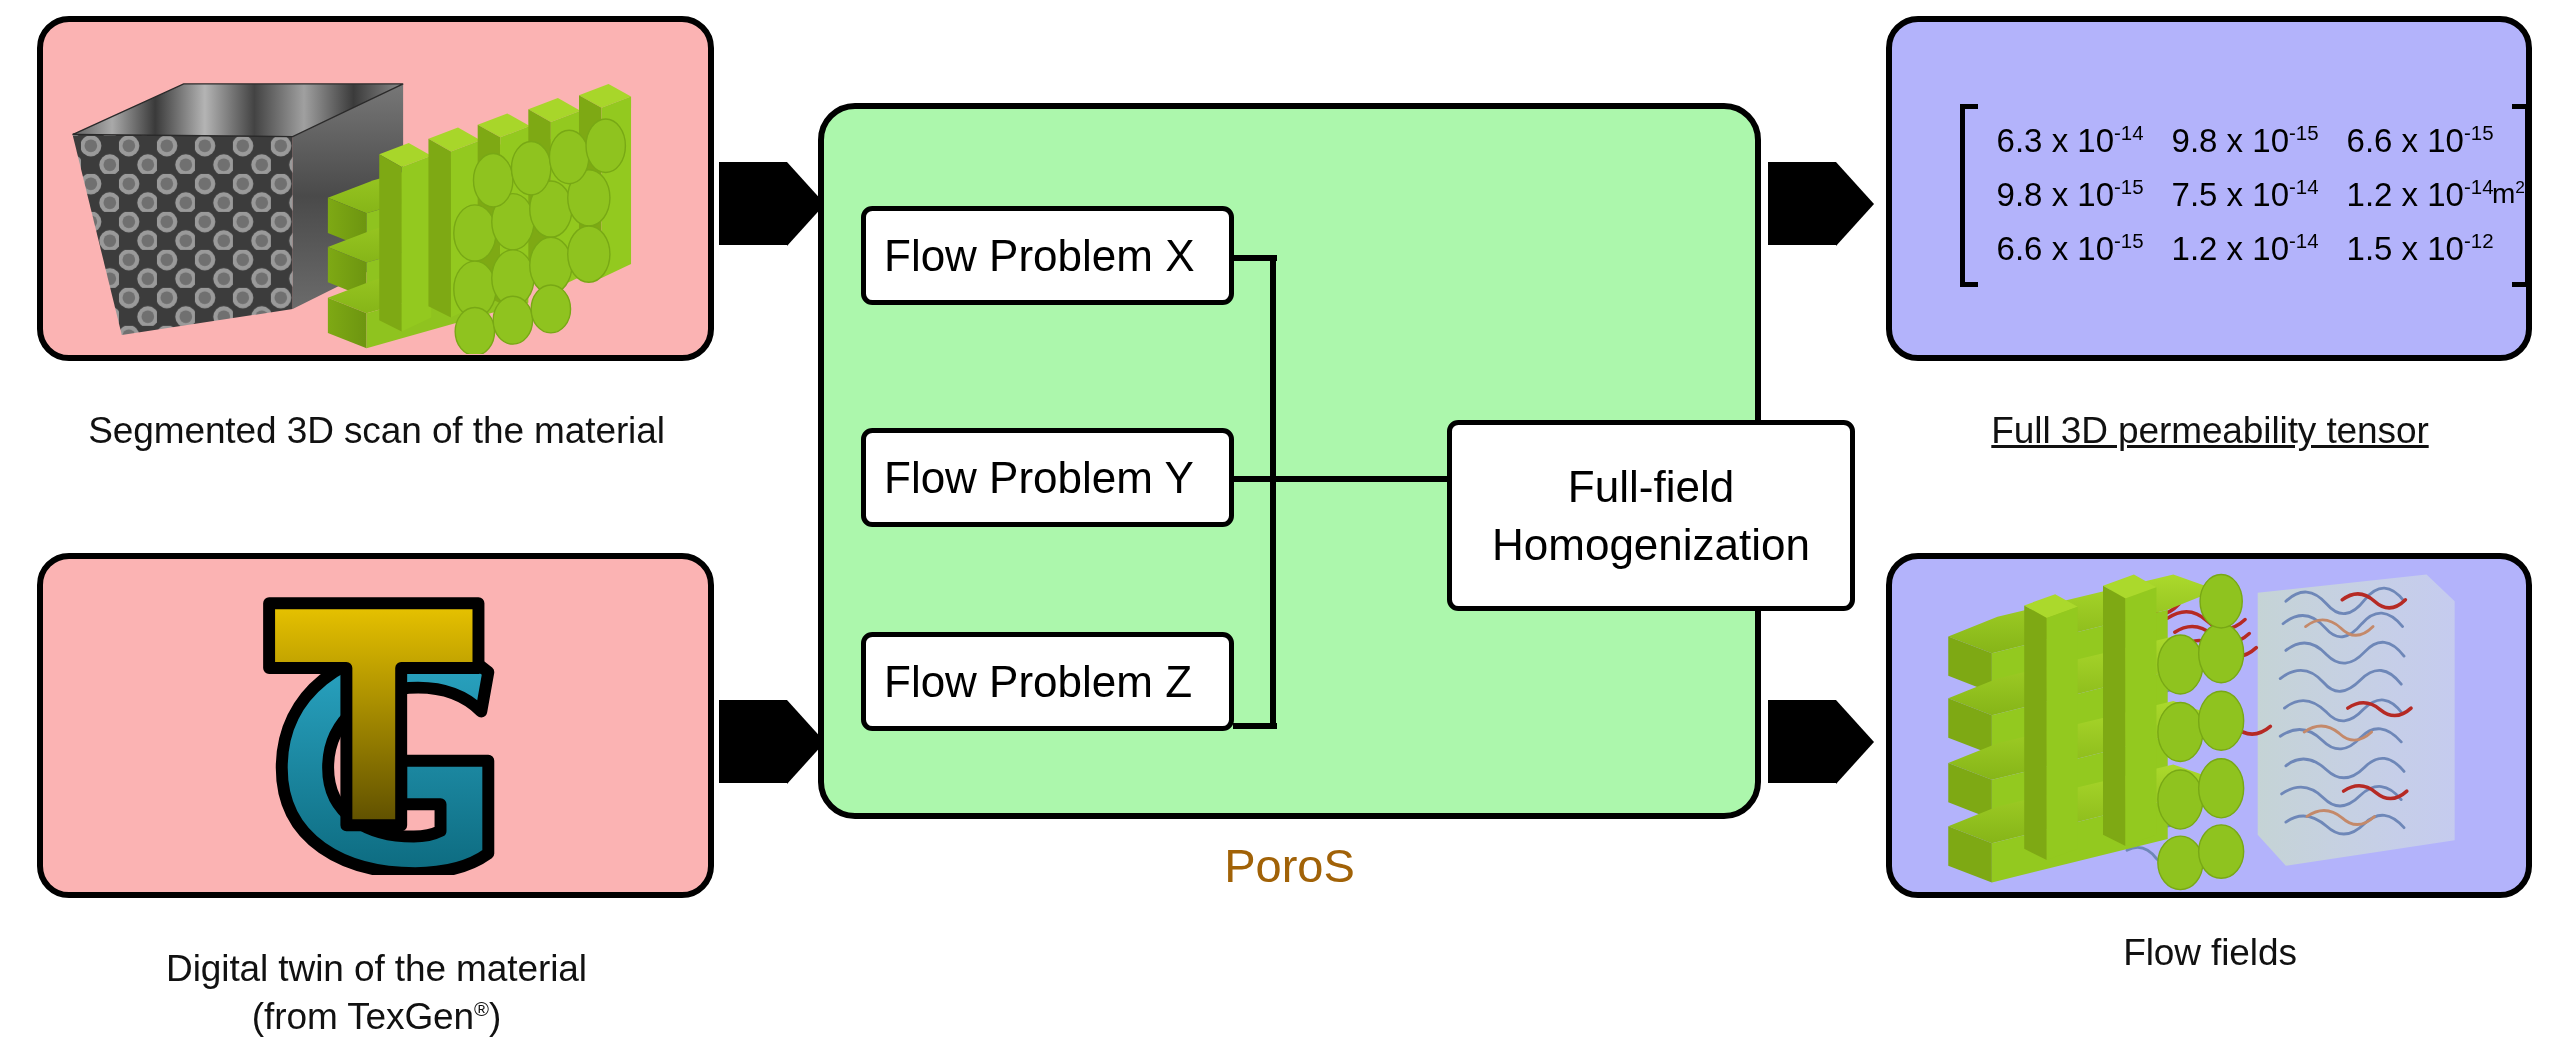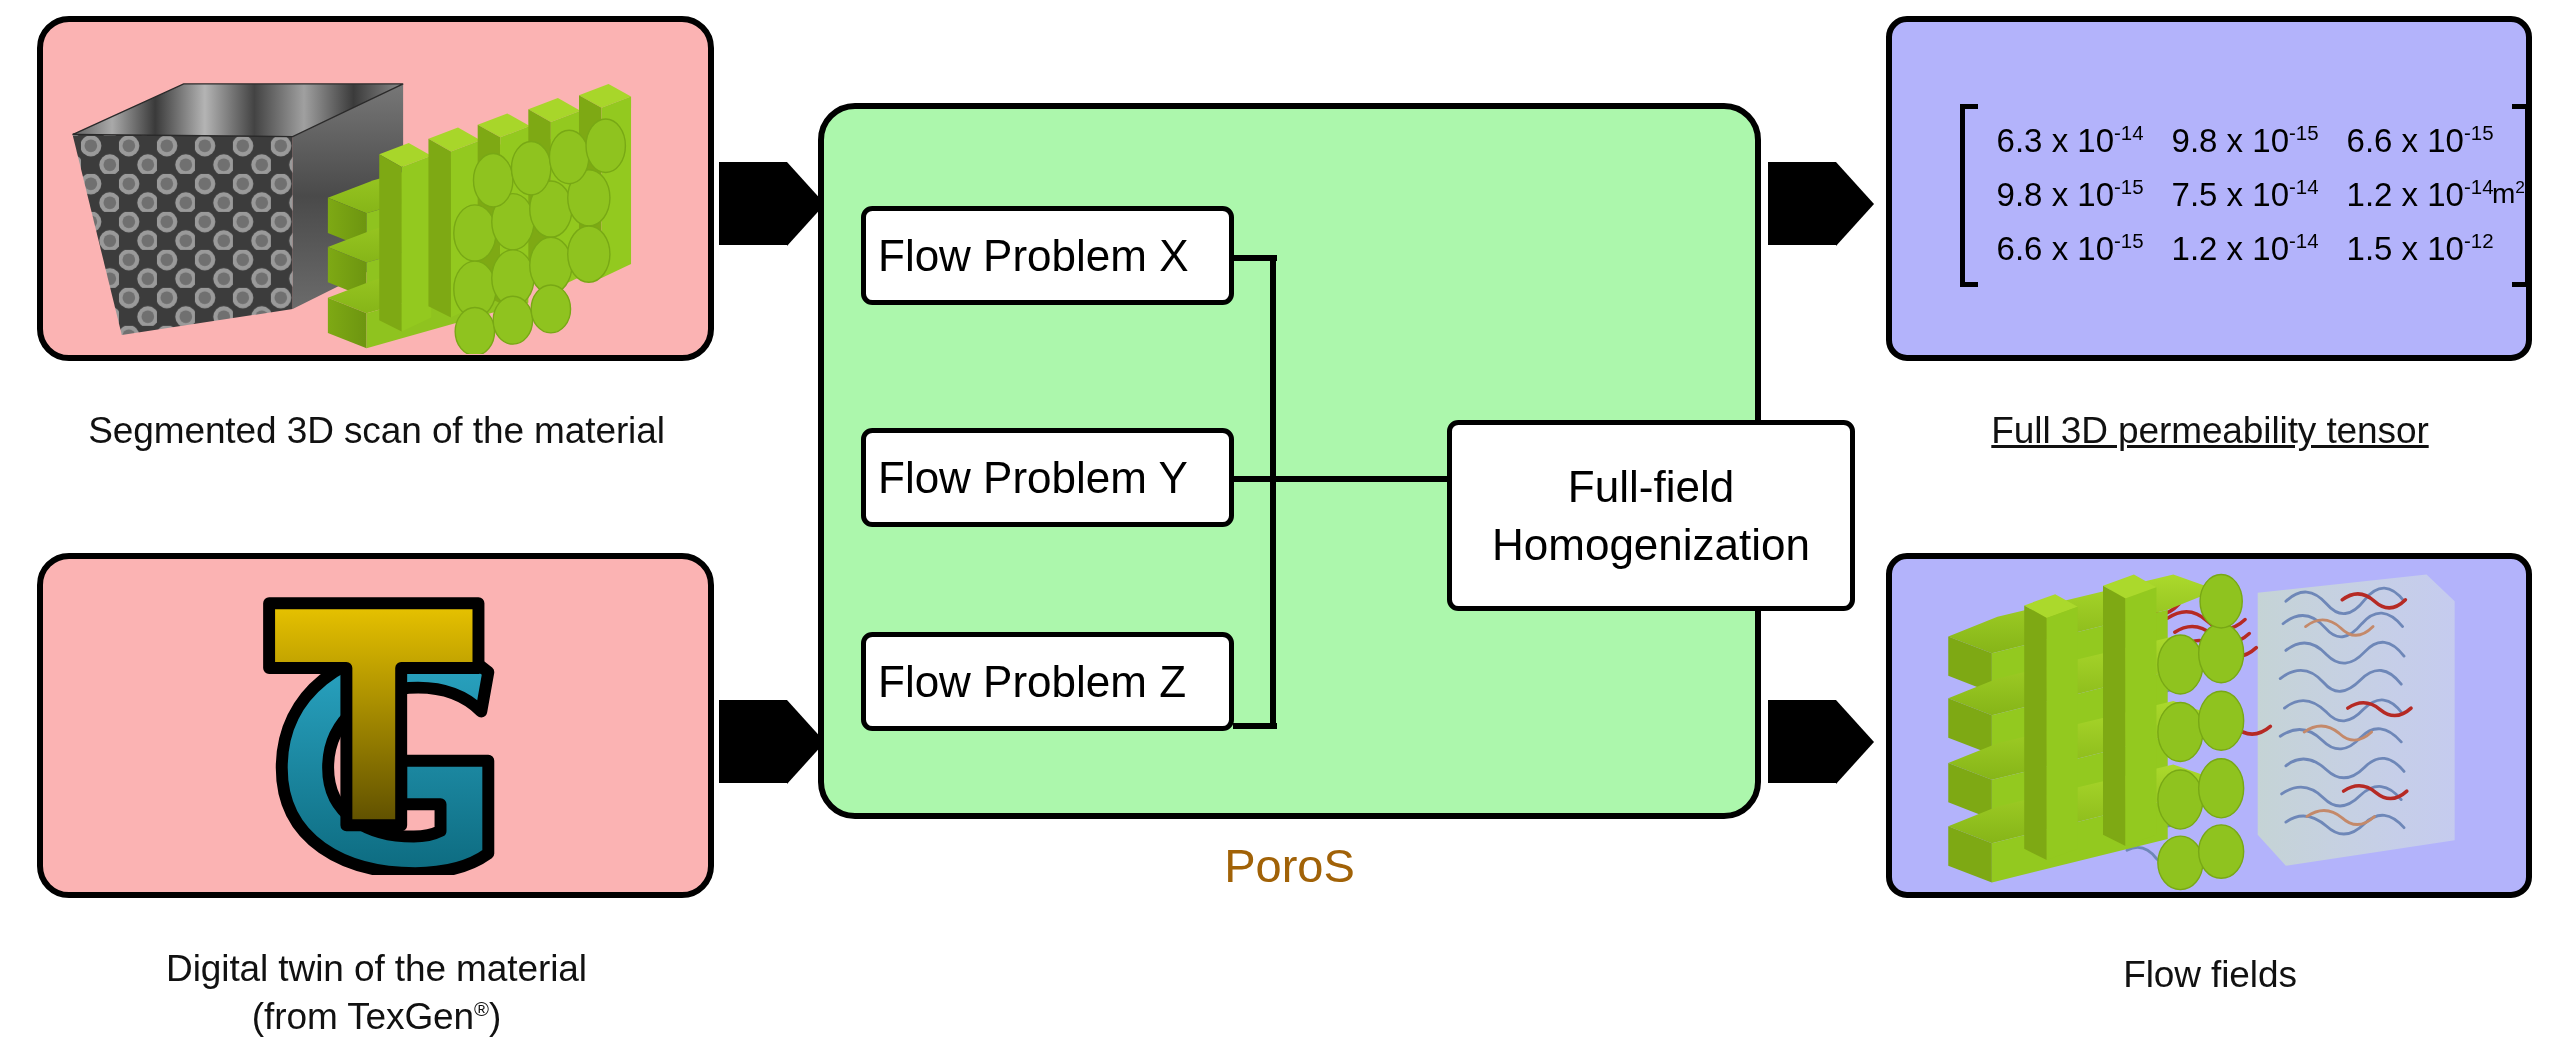--- a/index.html
+++ b/index.html
@@ -12,21 +12,21 @@
 
   
   .panel{
     position:absolute;
     border:6.3px solid #000;
     border-radius:32px;
     box-sizing:border-box;
     overflow:hidden;
   }
   .panel.pink{background:#fbb3b3;}
-  .panel.purple{background:#b3b3fb;border-radius:21px;}
+  .panel.purple{background:#b3b3fb;}
   .panel.green{background:#acf7ac;border-radius:37px;}
 
   
   .caption{
     position:absolute;
     text-align:center;
     font-family:"Liberation Sans","DejaVu Sans",sans-serif;
     font-size:37px;
     line-height:1.28;
     color:#111;
@@ -58,21 +58,21 @@
     border-radius:11.3px;
     box-sizing:border-box;
     display:flex;
     align-items:center;
     justify-content:center;
     font-size:44px;
     color:#000;
     text-align:center;
     line-height:1.30;
   }
-  .wbox.flow{justify-content:flex-start;padding-left:12px;}
+  .wbox.flow{justify-content:flex-start;padding-left:18px;}
 
   
   .conn{position:absolute;background:#000;}
 
   
   .poros{
     position:absolute;
     font-size:47px;
     color:#a16207;
     text-align:center;
@@ -446,16 +446,16 @@
           <ellipse cx="468" cy="230" rx="32" ry="42"></ellipse>
           <ellipse cx="410" cy="342" rx="32" ry="42"></ellipse>
           <ellipse cx="468" cy="326" rx="32" ry="42"></ellipse>
           <ellipse cx="410" cy="432" rx="32" ry="38"></ellipse>
           <ellipse cx="468" cy="416" rx="32" ry="38"></ellipse>
           <ellipse cx="468" cy="60" rx="30" ry="38"></ellipse>
         </g>
       </g>
     </svg>
   </div>
-  <div class="caption" style="left:1844px;top:951px;width:732px;">Flow fields</div>
+  <div class="caption" style="left:1844px;top:929px;width:732px;">Flow fields</div>
 
 </div>
 
 
 </body></html>

